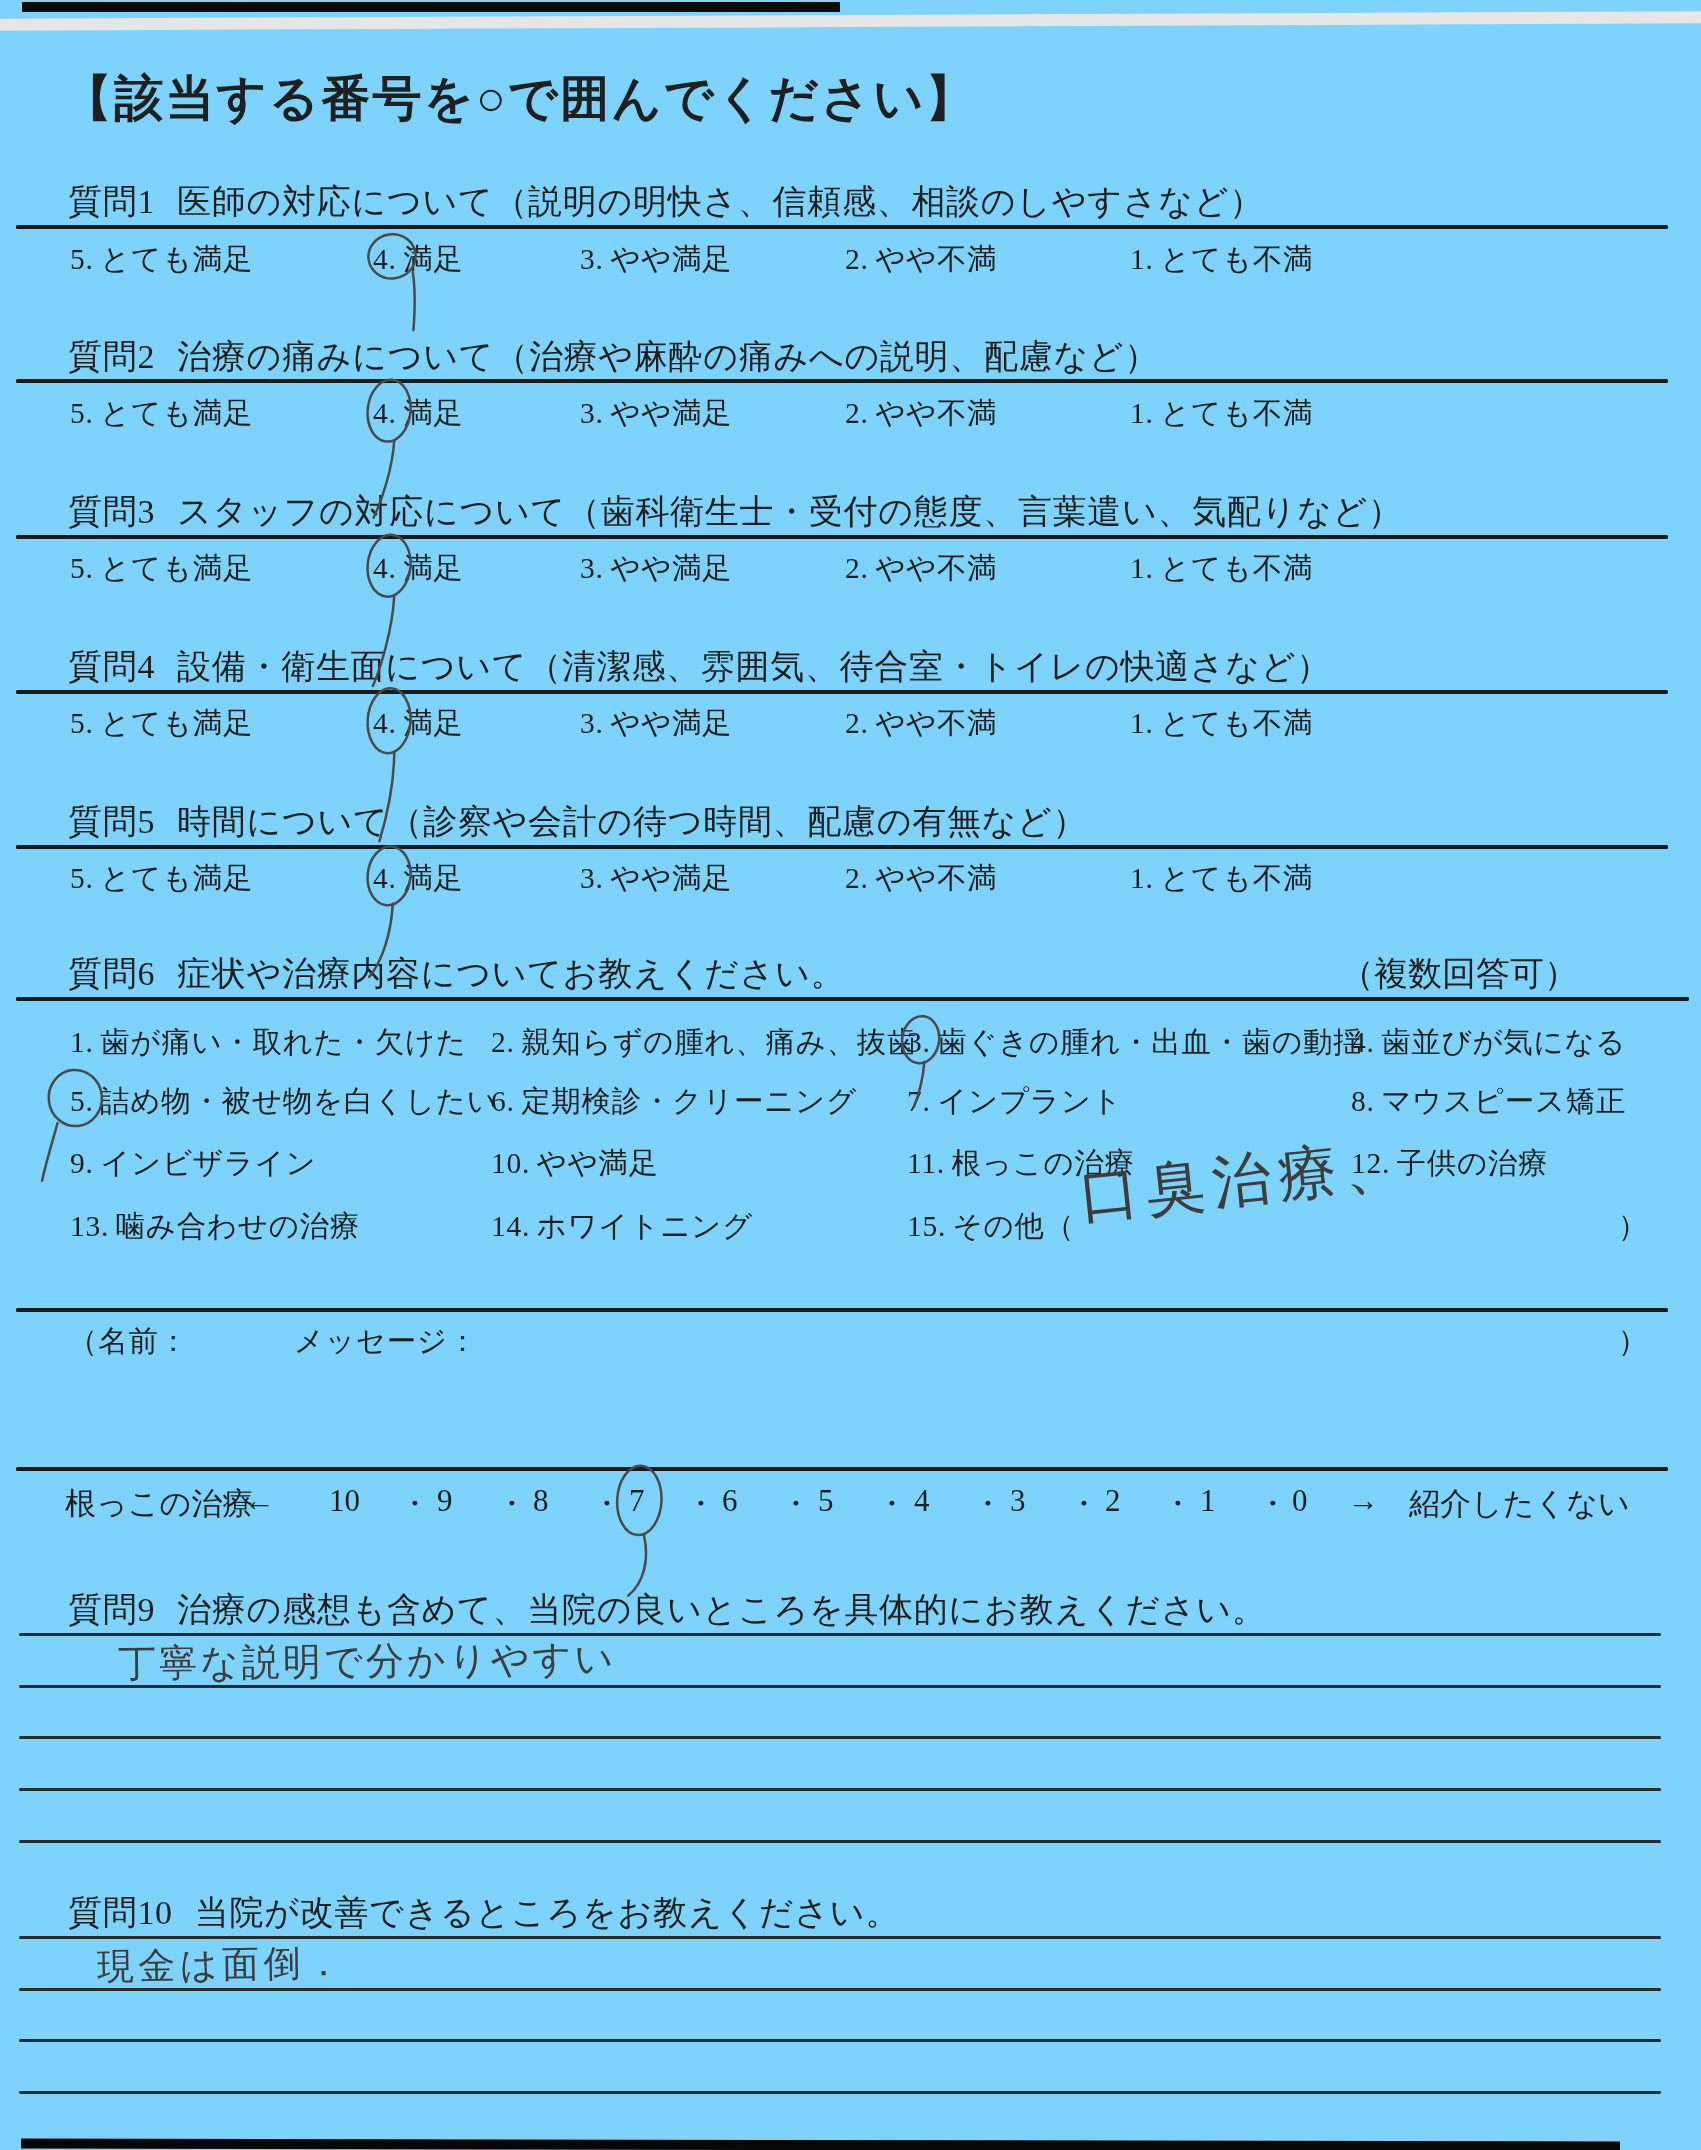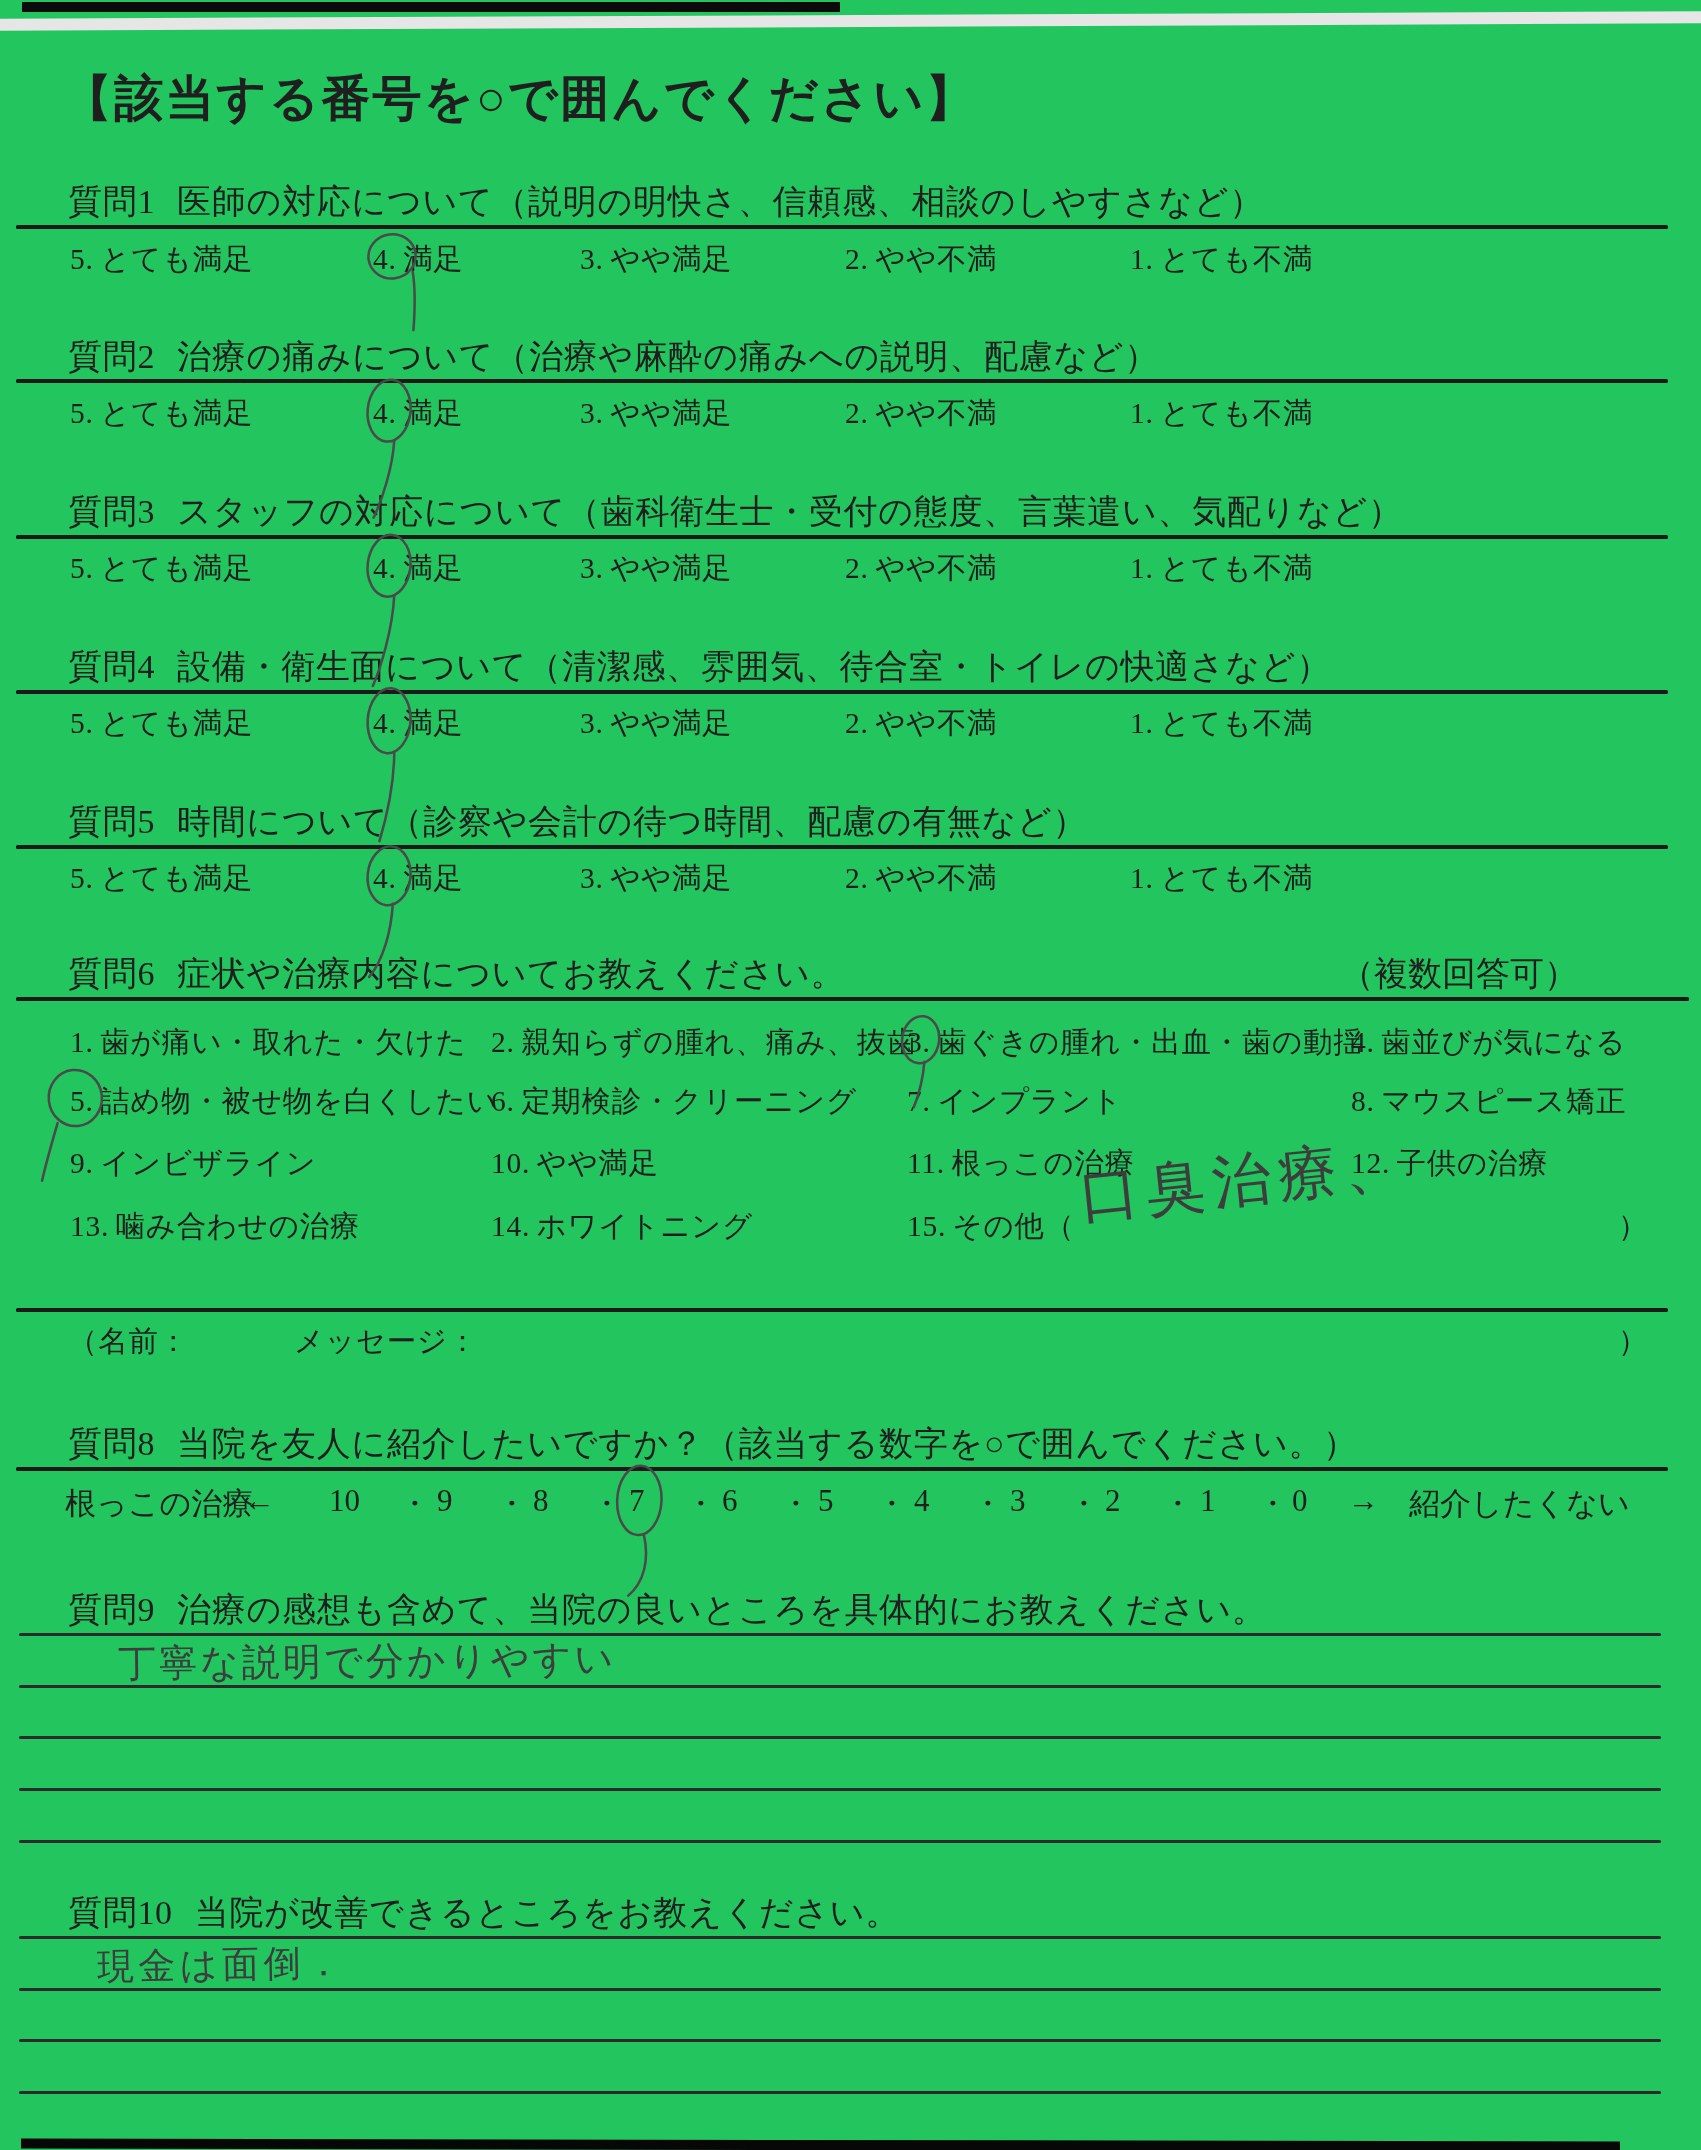--- a/index.html
+++ b/index.html
@@ -1,16 +1,16 @@
 <!DOCTYPE html>
 <html style="font-size:11.8px"><head>
 <meta charset="utf-8">
 <style>
   html,body{margin:0;padding:0;background:#ffffff;}
-  .page{position:relative;width:1701px;height:2151px;background:#22c55e;overflow:hidden;
+  .page{position:relative;width:1701px;height:2151px;background:#7dd3fc;overflow:hidden;
         font-family:"Liberation Serif","DejaVu Serif",serif;color:#1f1f1f;}
   .topbar{position:absolute;left:22px;top:2.2px;width:818px;height:9.6px;background:#0b0b0b;}
   .scanband{position:absolute;left:-7.4px;top:14.8px;width:1720px;height:11.8px;background:#e6e6e6;
             transform:rotate(-0.25deg);}
   .title{position:absolute;left:63px;top:66px;font-size:49px;font-weight:600;letter-spacing:2.2px;white-space:nowrap;}
   .qh{position:absolute;left:68px;font-size:34px;font-weight:500;letter-spacing:0.7px;white-space:nowrap;}
   .qh .qno{margin-right:22px;}
   .note{position:absolute;left:1340px;font-size:34px;font-weight:500;white-space:nowrap;}
   .rule{position:absolute;left:16px;width:1652px;height:3.7px;background:#1a1a1a;border-radius:1.5px;}
   .line{position:absolute;left:19px;width:1642px;height:3px;background:#2b2b2b;border-radius:1.5px;}
@@ -119,23 +119,20 @@
   </div>
   <div class="hand hand-q6">口臭治療、</div>
 
   <div class="rule" style="top:1308px"></div>
   <div>
     <span class="txt" style="left:68px;top:1322px">（名前：</span>
     <span class="txt" style="left:294px;top:1322px">メッセージ：</span>
     <span class="txt" style="left:1618px;top:1322px">）</span>
   </div>
 
-  <div class="qh" style="top:1421px">
-    <span class="qno">質問8</span><span>当院を友人に紹介したいですか？（該当する数字を○で囲んでください。）</span>
-  </div>
   <div class="rule" style="top:1467px"></div>
   <div class="scale">
     <span style="left:65px;top:1483px">根っこの治療</span>
     <span style="left:244px;top:1483px">←</span>
     <span style="left:329px;top:1483px">10</span>
     <span style="left:399px;top:1483px">・</span>
     <span style="left:437px;top:1483px">9</span>
     <span style="left:496px;top:1483px">・</span>
     <span style="left:533px;top:1483px">8</span>
     <span style="left:591px;top:1483px">・</span>

